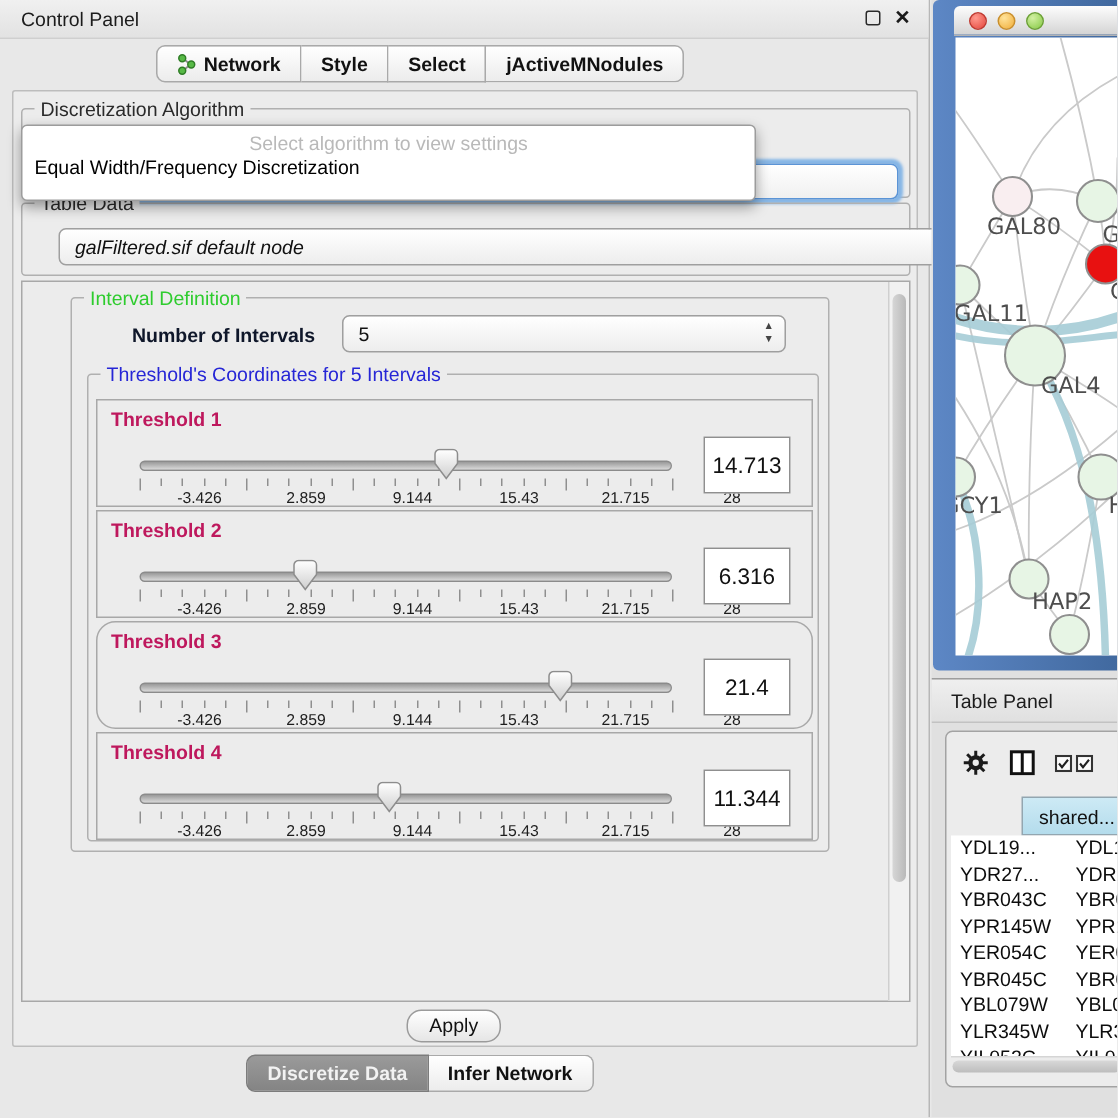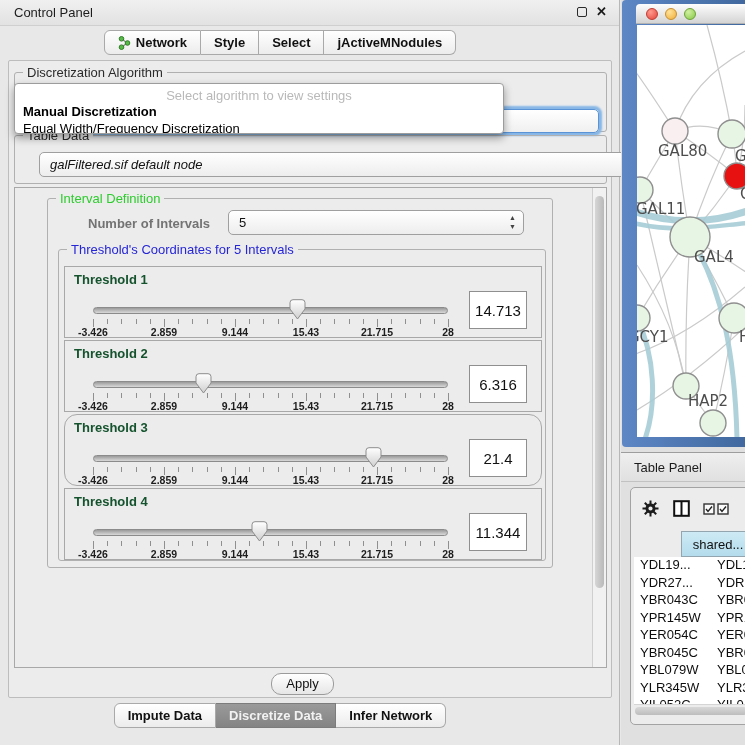--- a/index.html
+++ b/index.html
@@ -42,32 +42,32 @@
   .dd-hint{margin-top:4px;text-align:center;font-size:13px;color:#b9b9b9;}
   .dd-item{font-size:13px;color:#000;padding:1px 0 1px 8px;white-space:nowrap;}
   .dd-item.bold{font-weight:bold;}
 
   .scroll-panel{position:absolute;left:5px;top:126px;width:593px;height:481px;background:#ececec;border:1px solid #a8a8a8;}
   .vscrollbar{position:absolute;top:0;right:0;width:14px;height:100%;background:#f1f1f1;border-left:1px solid #cfcfcf;}
   .vscrollbar .thumb{position:absolute;left:2px;top:8px;width:9px;height:392px;border-radius:5px;background:linear-gradient(90deg,#d6d6d6,#b9b9b9);}
   .scroll-content{position:absolute;left:0;top:0;right:14px;bottom:0;}
 
   .interval-group{left:32px;top:10px;width:506px;height:370px;}
-  .ni-label{position:absolute;left:40px;top:17px;font-size:13px;font-weight:bold;color:#737373;}
+  .ni-label{position:absolute;left:40px;top:17px;font-size:13px;font-weight:bold;color:#0f172a;}
   .ni-combo{left:180px;top:11px;width:296px;height:25px;}
 
   .thresholds-group{left:10px;top:50px;width:488px;height:312px;}
   .sl-panel{position:absolute;left:5px;width:478px;height:72px;border:1px solid #a8a8a8;background:#ececec;}
-  .sl-label{position:absolute;left:9px;top:5px;font-size:13px;font-weight:bold;color:#14532d;}
+  .sl-label{position:absolute;left:9px;top:5px;font-size:13px;font-weight:bold;color:#be185d;}
   .sl-track{position:absolute;left:28px;top:40px;width:355px;height:7px;border-radius:4px;background:linear-gradient(#9a9a9a,#d9d9d9);border:1px solid #8b8b8b;}
   .sl-thumb{position:absolute;top:32px;width:17px;height:21px;}
   .sl-tick{position:absolute;top:52px;width:1px;background:#8f8f8f;}
   .sl-tick.minor{height:5px;}
   .sl-tick.major{height:8px;}
-  .sl-ticklabel{position:absolute;top:59px;transform:translateX(-50%);font-size:10.5px;font-weight:bold;color:#1d1d1d;white-space:nowrap;}
+  .sl-ticklabel{position:absolute;top:59px;transform:translateX(-50%);font-size:10.5px;font-weight:normal;color:#1d1d1d;white-space:nowrap;margin-left:40px;}
   .sl-value{position:absolute;right:14px;top:24px;width:58px;height:38px;background:#fff;border:1px solid #8f8f8f;font-size:15px;color:#111;display:flex;align-items:center;justify-content:center;}
 
   .attrs-group{left:32px;top:397px;width:527px;height:84px;}
   .attrs-label{position:absolute;left:4px;top:9px;font-size:13px;font-weight:bold;color:#111;}
   .attr-list{position:absolute;left:20px;top:30px;width:495px;height:53px;background:#ffffff;border:1px solid #bdbdbd;overflow:hidden;}
   .attr-item{font-size:13px;color:#111;padding:1.5px 0 1.5px 10px;white-space:nowrap;}
   .attr-scroll{position:absolute;right:0;top:0;width:13px;height:100%;background:#f0f0f0;border-left:1px solid #d0d0d0;}
   .attr-scroll .thumb{position:absolute;left:2px;top:2px;width:8px;height:46px;border-radius:4px;background:#c2c2c2;}
 
   .apply-btn{position:absolute;left:262px;top:612px;width:63px;height:22px;background:linear-gradient(#ffffff,#e6e6e6);border:1px solid #9b9b9b;border-radius:10px;font-size:13px;color:#111;text-align:center;line-height:19px;}
@@ -146,21 +146,20 @@
           <span class="val">galFiltered.sif default node</span>
           <span class="arrows">
               <span>▲</span>
               <span>▼</span>
             </span>
         </div>
       </div>
 
       <div class="dropdown-popup" id="algo-popup">
           <div class="dd-hint">Select algorithm to view settings</div>
-          <div class="dd-item bold">Manual Discretization</div>
           <div class="dd-item">Equal Width/Frequency Discretization</div>
         </div>
 
       <div class="scroll-panel">
         <div class="scroll-content">
 
           <div class="group interval-group">
             <span class="group-title green">Interval Definition</span>
             <span class="ni-label">Number of Intervals</span>
             <div class="combo ni-combo">
@@ -366,23 +365,20 @@
         </div>
         <div class="vscrollbar">
             <div class="thumb"></div>
           </div>
       </div>
 
       <div class="apply-btn">Apply</div>
     </div>
 
     <div class="seg-bar bottom" id="bottom-tabs">
-        <span class="seg">
-          <span>Impute Data</span>
-        </span>
         <span class="seg selected">
           <span>Discretize Data</span>
         </span>
         <span class="seg">
           <span>Infer Network</span>
         </span>
       </div>
   </div>
 
   <div class="right-panel">

